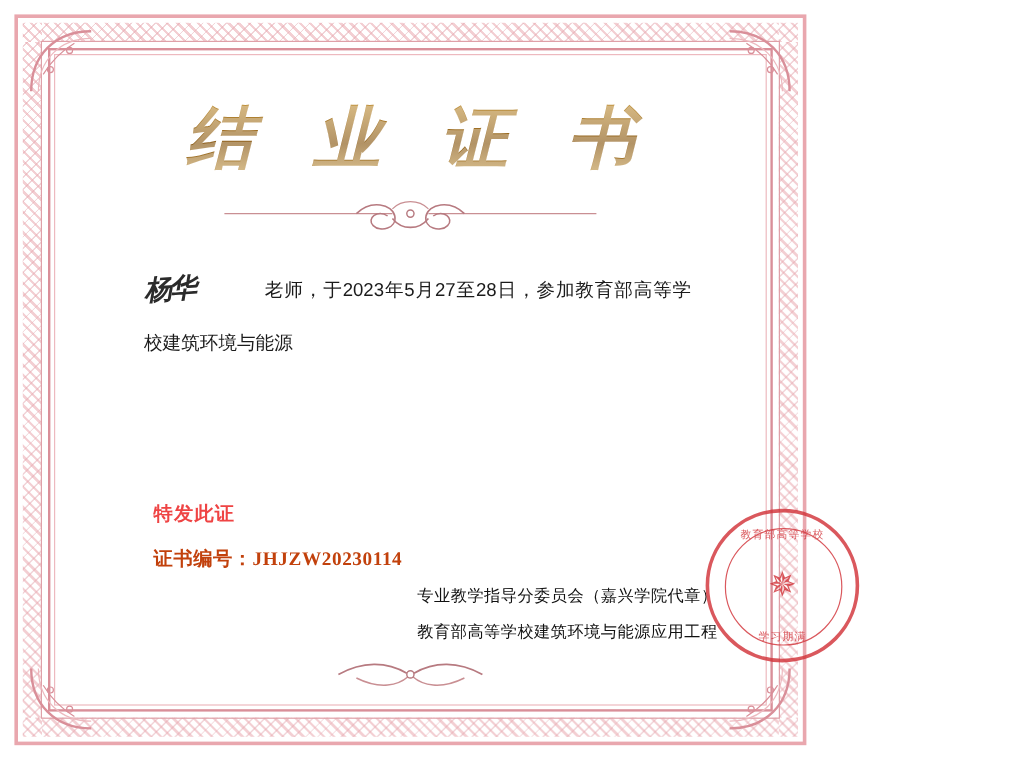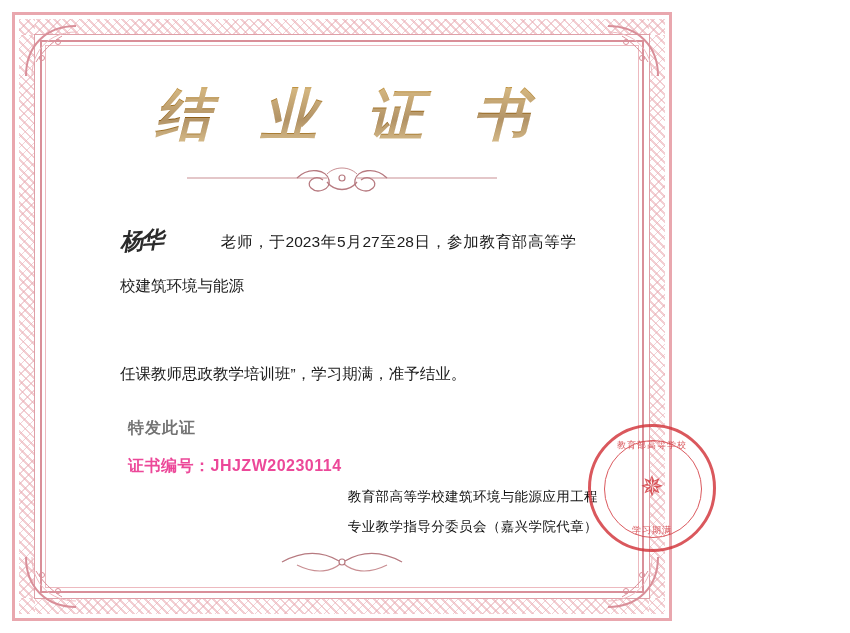--- a/index.html
+++ b/index.html
@@ -158,31 +158,32 @@
   }
   .indent { display: inline-block; width: 16px; }
 
   
   .issue-line {
     position: absolute;
     left: 128px;
     top: 418px;
     font-size: 16px;
     font-weight: bold;
-    color: #737373;
+    color: #ef4444;
     letter-spacing: 1px;
   }
   .cert-no {
     position: absolute;
     left: 128px;
     top: 456px;
     font-size: 16px;
     font-weight: bold;
-    color: #ec4899;
+    color: #c2410c;
     letter-spacing: 0.5px;
+    font-family: Liberation Serif, serif;
   }
 
   .issuer {
     position: absolute;
     right: 86px;
     top: 482px;
     text-align: right;
     font-size: 13.5px;
     line-height: 30px;
     color: #111;
@@ -302,32 +303,31 @@
         <path d="M150 20 C158 30 172 30 180 20" fill="none" stroke="#b77a80" stroke-width="1.3"></path>
         <circle cx="165" cy="16" r="3" fill="none" stroke="#b77a80" stroke-width="1.2"></circle>
         <path d="M150 12 C158 4 172 4 180 12" fill="none" stroke="#c98f93" stroke-width="1"></path>
       </svg>
     </div>
   </div>
 
   <div class="body-text">
     <span class="handwritten-name">杨华</span><span class="indent"></span><span>老师，于2023年5月27至28日，参加教育部高等学校建筑环境与能源</span><br>
     <br>
-    <span>任课教师思政教学培训班”，学习期满，准予结业。</span>
   </div>
 
   <div class="issue-line">特发此证</div>
 
   <div class="cert-no">
     <span>证书编号：</span><span>JHJZW20230114</span>
   </div>
 
   <div class="issuer">
+    <div>专业教学指导分委员会（嘉兴学院代章）</div>
     <div>教育部高等学校建筑环境与能源应用工程</div>
-    <div>专业教学指导分委员会（嘉兴学院代章）</div>
   </div>
 
   <div class="seal">
     <div class="seal-inner"></div>
     <div class="seal-text-top">教育部高等学校</div>
     <div class="seal-star">✵</div>
     <div class="seal-text-bottom">学习期满</div>
   </div>
 
   <div class="bottom-orn">

